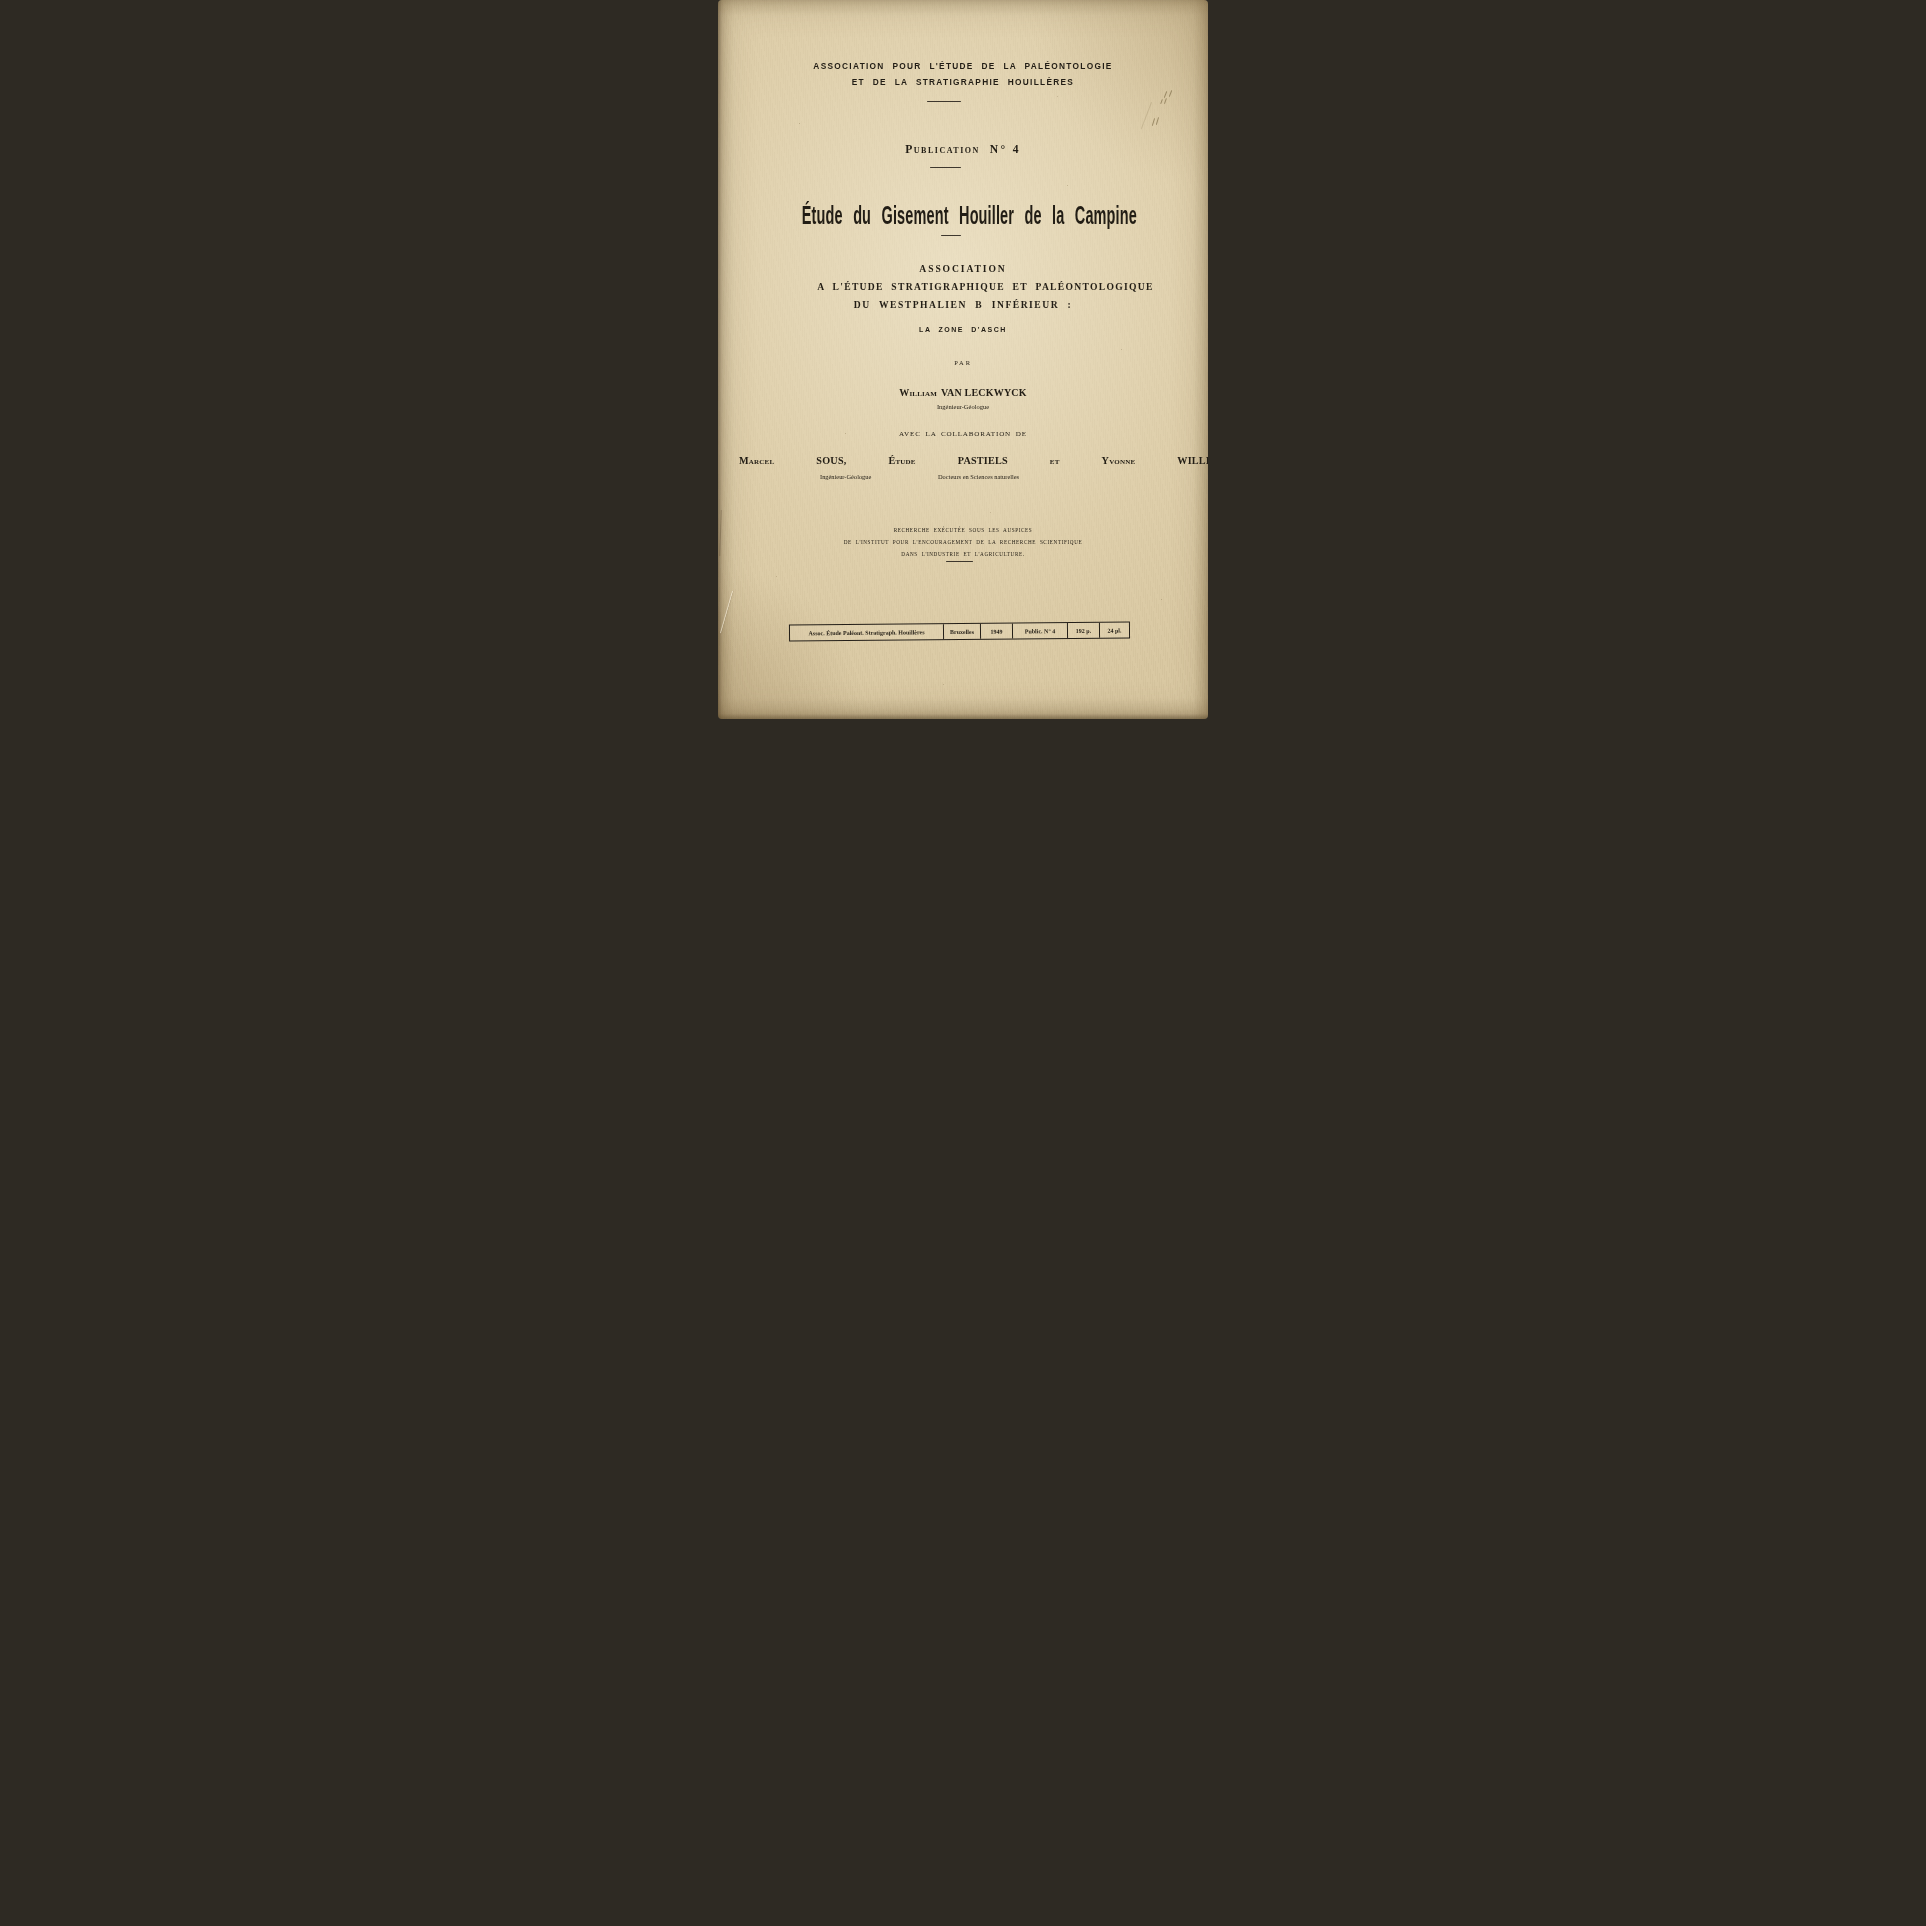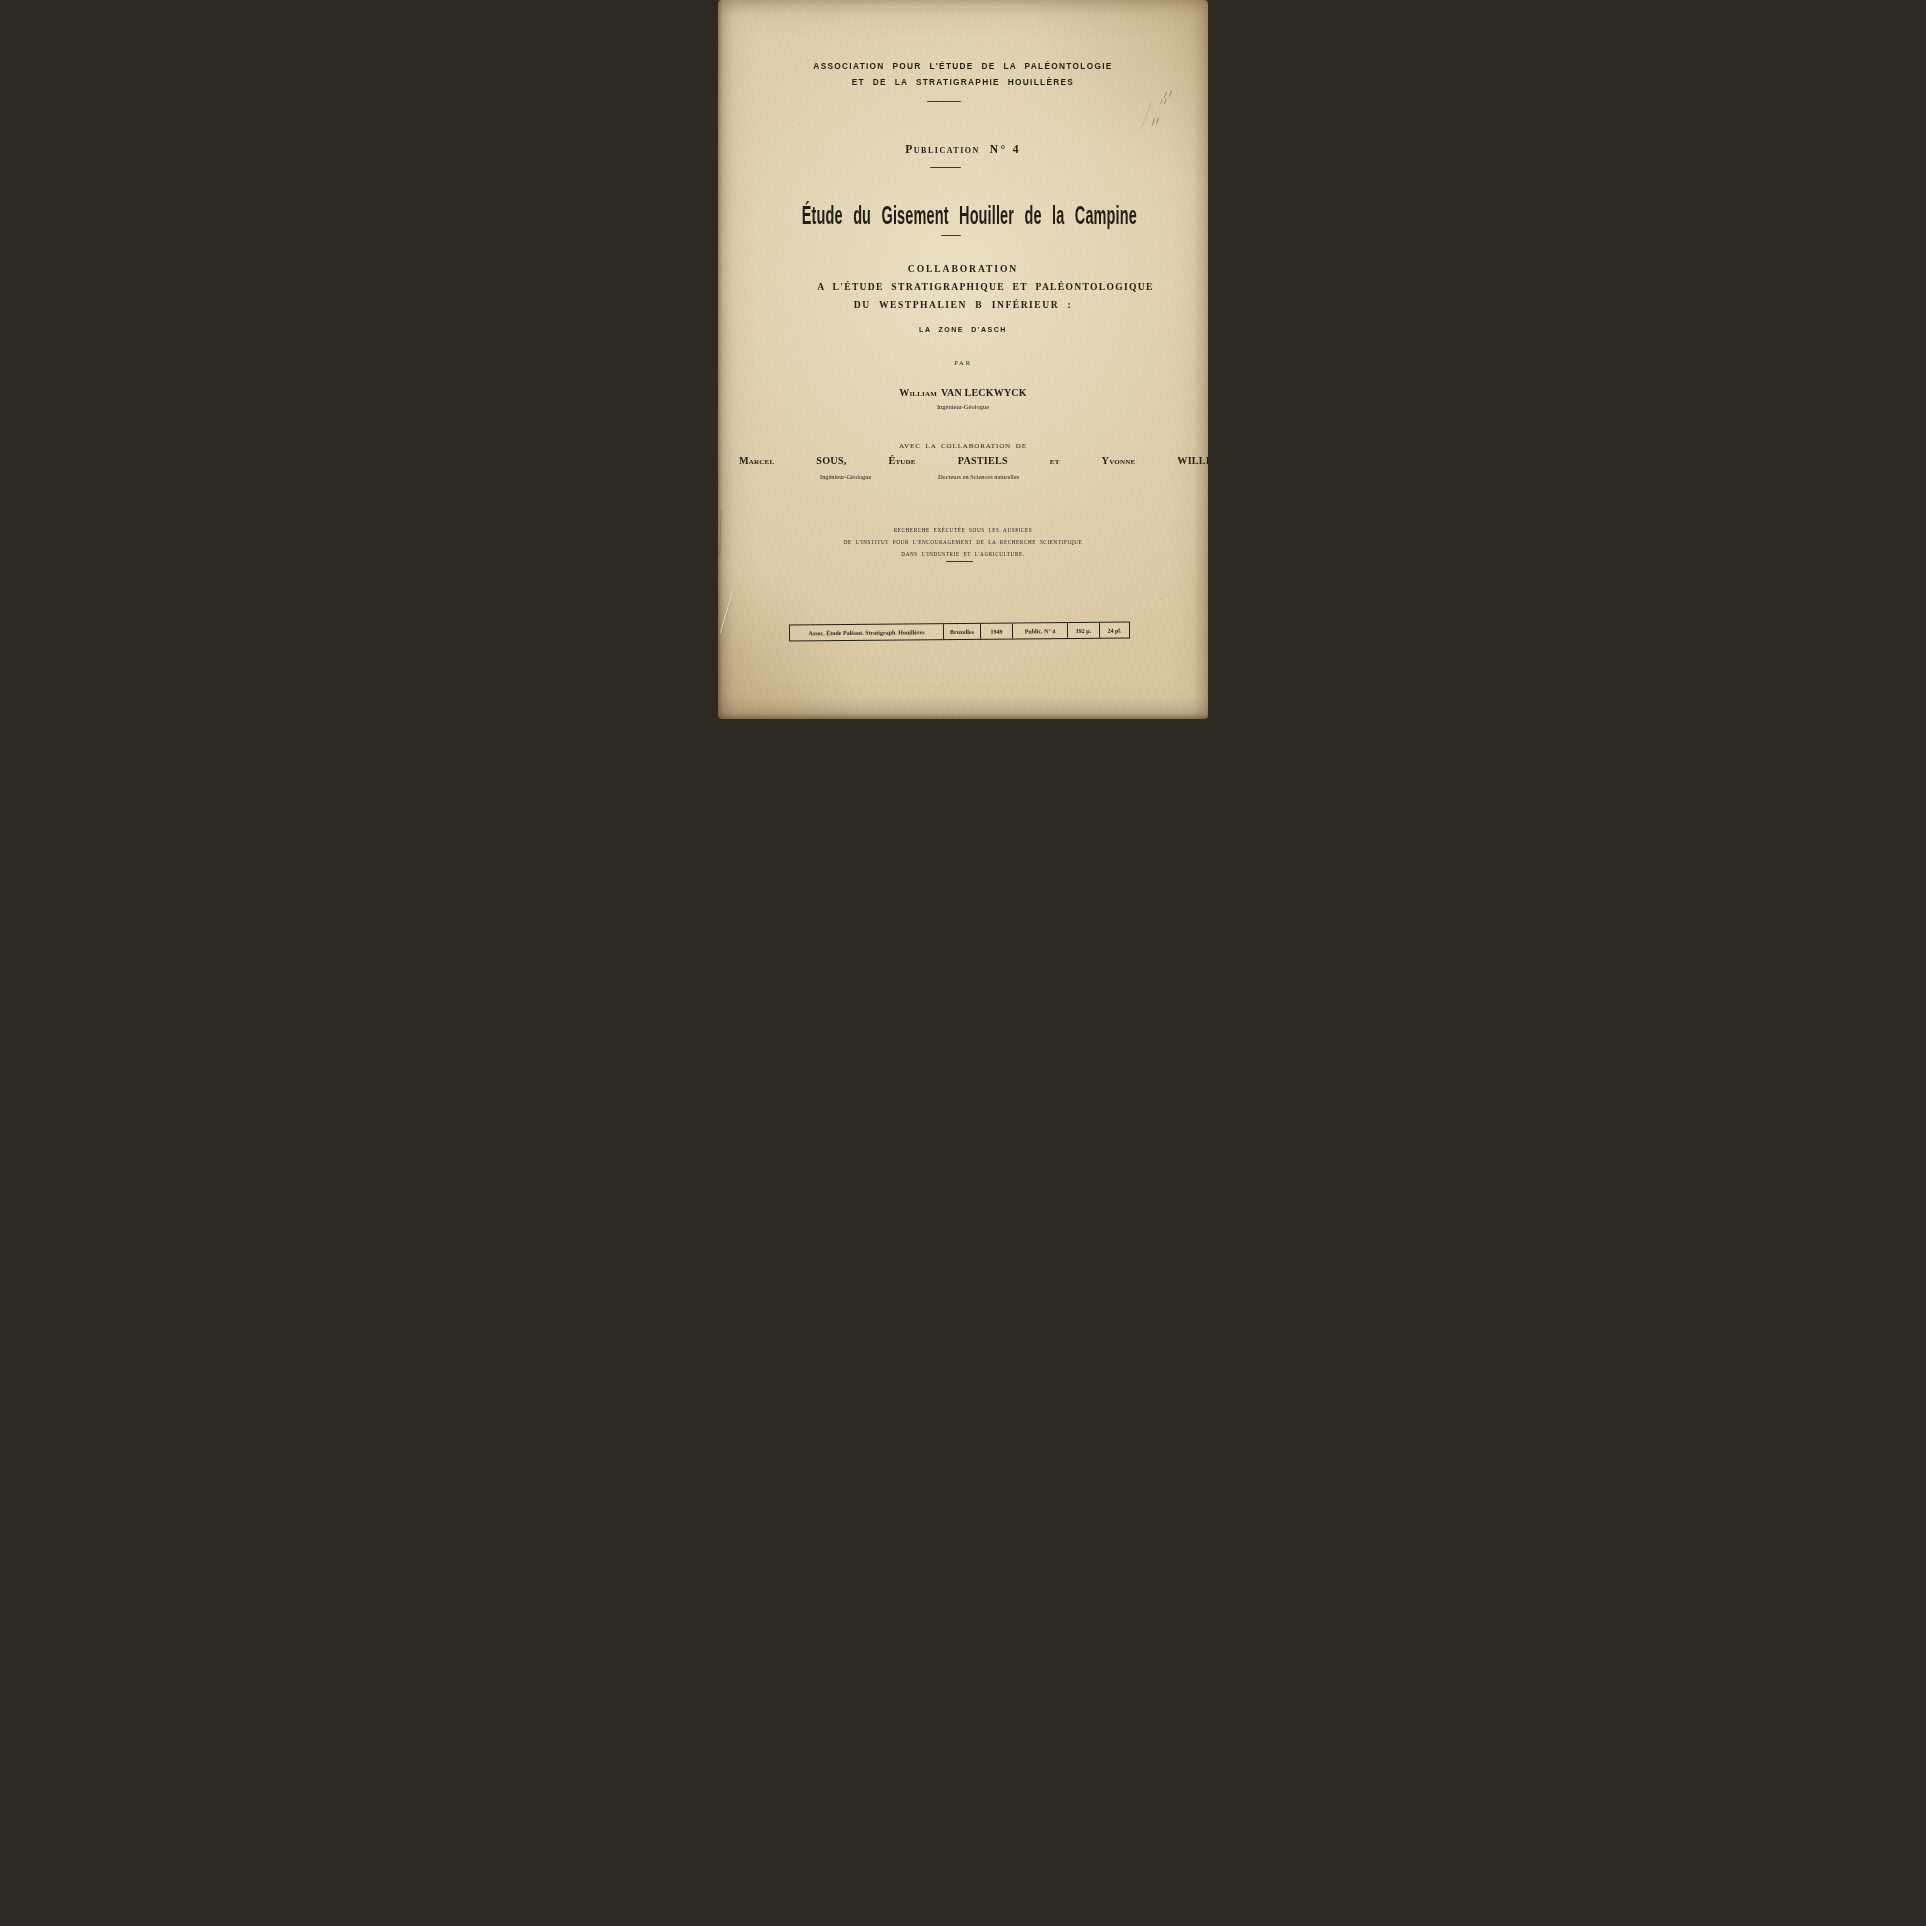--- a/index.html
+++ b/index.html
@@ -60,21 +60,21 @@
   .sub-line2 { top: 281px; font-size: 9.6px; font-weight: 700; letter-spacing: 1.3px; word-spacing: 3.9px; margin-left: 45px; }
   .sub-line3 { top: 299px; font-size: 9.6px; font-weight: 700; letter-spacing: 1.5px; word-spacing: 4.6px; }
   .zone-line { top: 326px; font-size: 7px; font-weight: 700; letter-spacing: 1.5px; word-spacing: 3.9px; }
 
   .par-line { top: 359px; font-size: 6.5px; letter-spacing: 1.9px; }
 
   .author-line { top: 387px; font-size: 10px; font-weight: 700; letter-spacing: 0.2px; }
   .author-line span { margin: 0 1.9px; }
   .author-role { top: 403px; font-size: 6.5px; }
 
-  .collab-intro { top: 430px; font-size: 7.1px; letter-spacing: 0.8px; word-spacing: 2.3px; margin-top: 12px; }
+  .collab-intro { top: 430px; font-size: 7.1px; letter-spacing: 0.8px; word-spacing: 2.3px; }
   .collab-names { top: 455px; font-size: 10.2px; font-weight: 700; letter-spacing: 0.2px; }
   .collab-names span { margin: 0 21px; }
   .collab-roles { top: 473px; height: 10px; }
   .role-left  { position: absolute; left: 102px; font-size: 6.4px; }
   .role-right { position: absolute; left: 220px; font-size: 6.4px; }
 
   .auspices { top: 524px; font-size: 5.2px; letter-spacing: 0.6px; word-spacing: 1.9px; line-height: 12px; }
 
   .footer-table {
     position: absolute;
@@ -153,21 +153,21 @@
   </div>
 
   <div class="divider divider-2"></div>
 
   <h1 class="abs sans main-title" style="margin:0; font-weight:700;">
     <span class="title-inner">Étude du Gisement Houiller de la Campine</span>
   </h1>
 
   <div class="divider divider-3"></div>
 
-  <div class="abs serif sub-line1">COLLABORATION</div>
+  <div class="abs serif sub-line1">ASSOCIATION</div>
   <div class="abs serif sub-line2">A L'ÉTUDE STRATIGRAPHIQUE ET PALÉONTOLOGIQUE</div>
   <div class="abs serif sub-line3">DU WESTPHALIEN B INFÉRIEUR :</div>
   <div class="abs sans zone-line">LA ZONE D'ASCH</div>
 
   <div class="abs serif par-line">PAR</div>
 
   <div class="abs serif author-line">
     <span class="sc">William</span><span>VAN LECKWYCK</span>
   </div>
   <div class="abs serif author-role">Ingénieur-Géologue</div>

